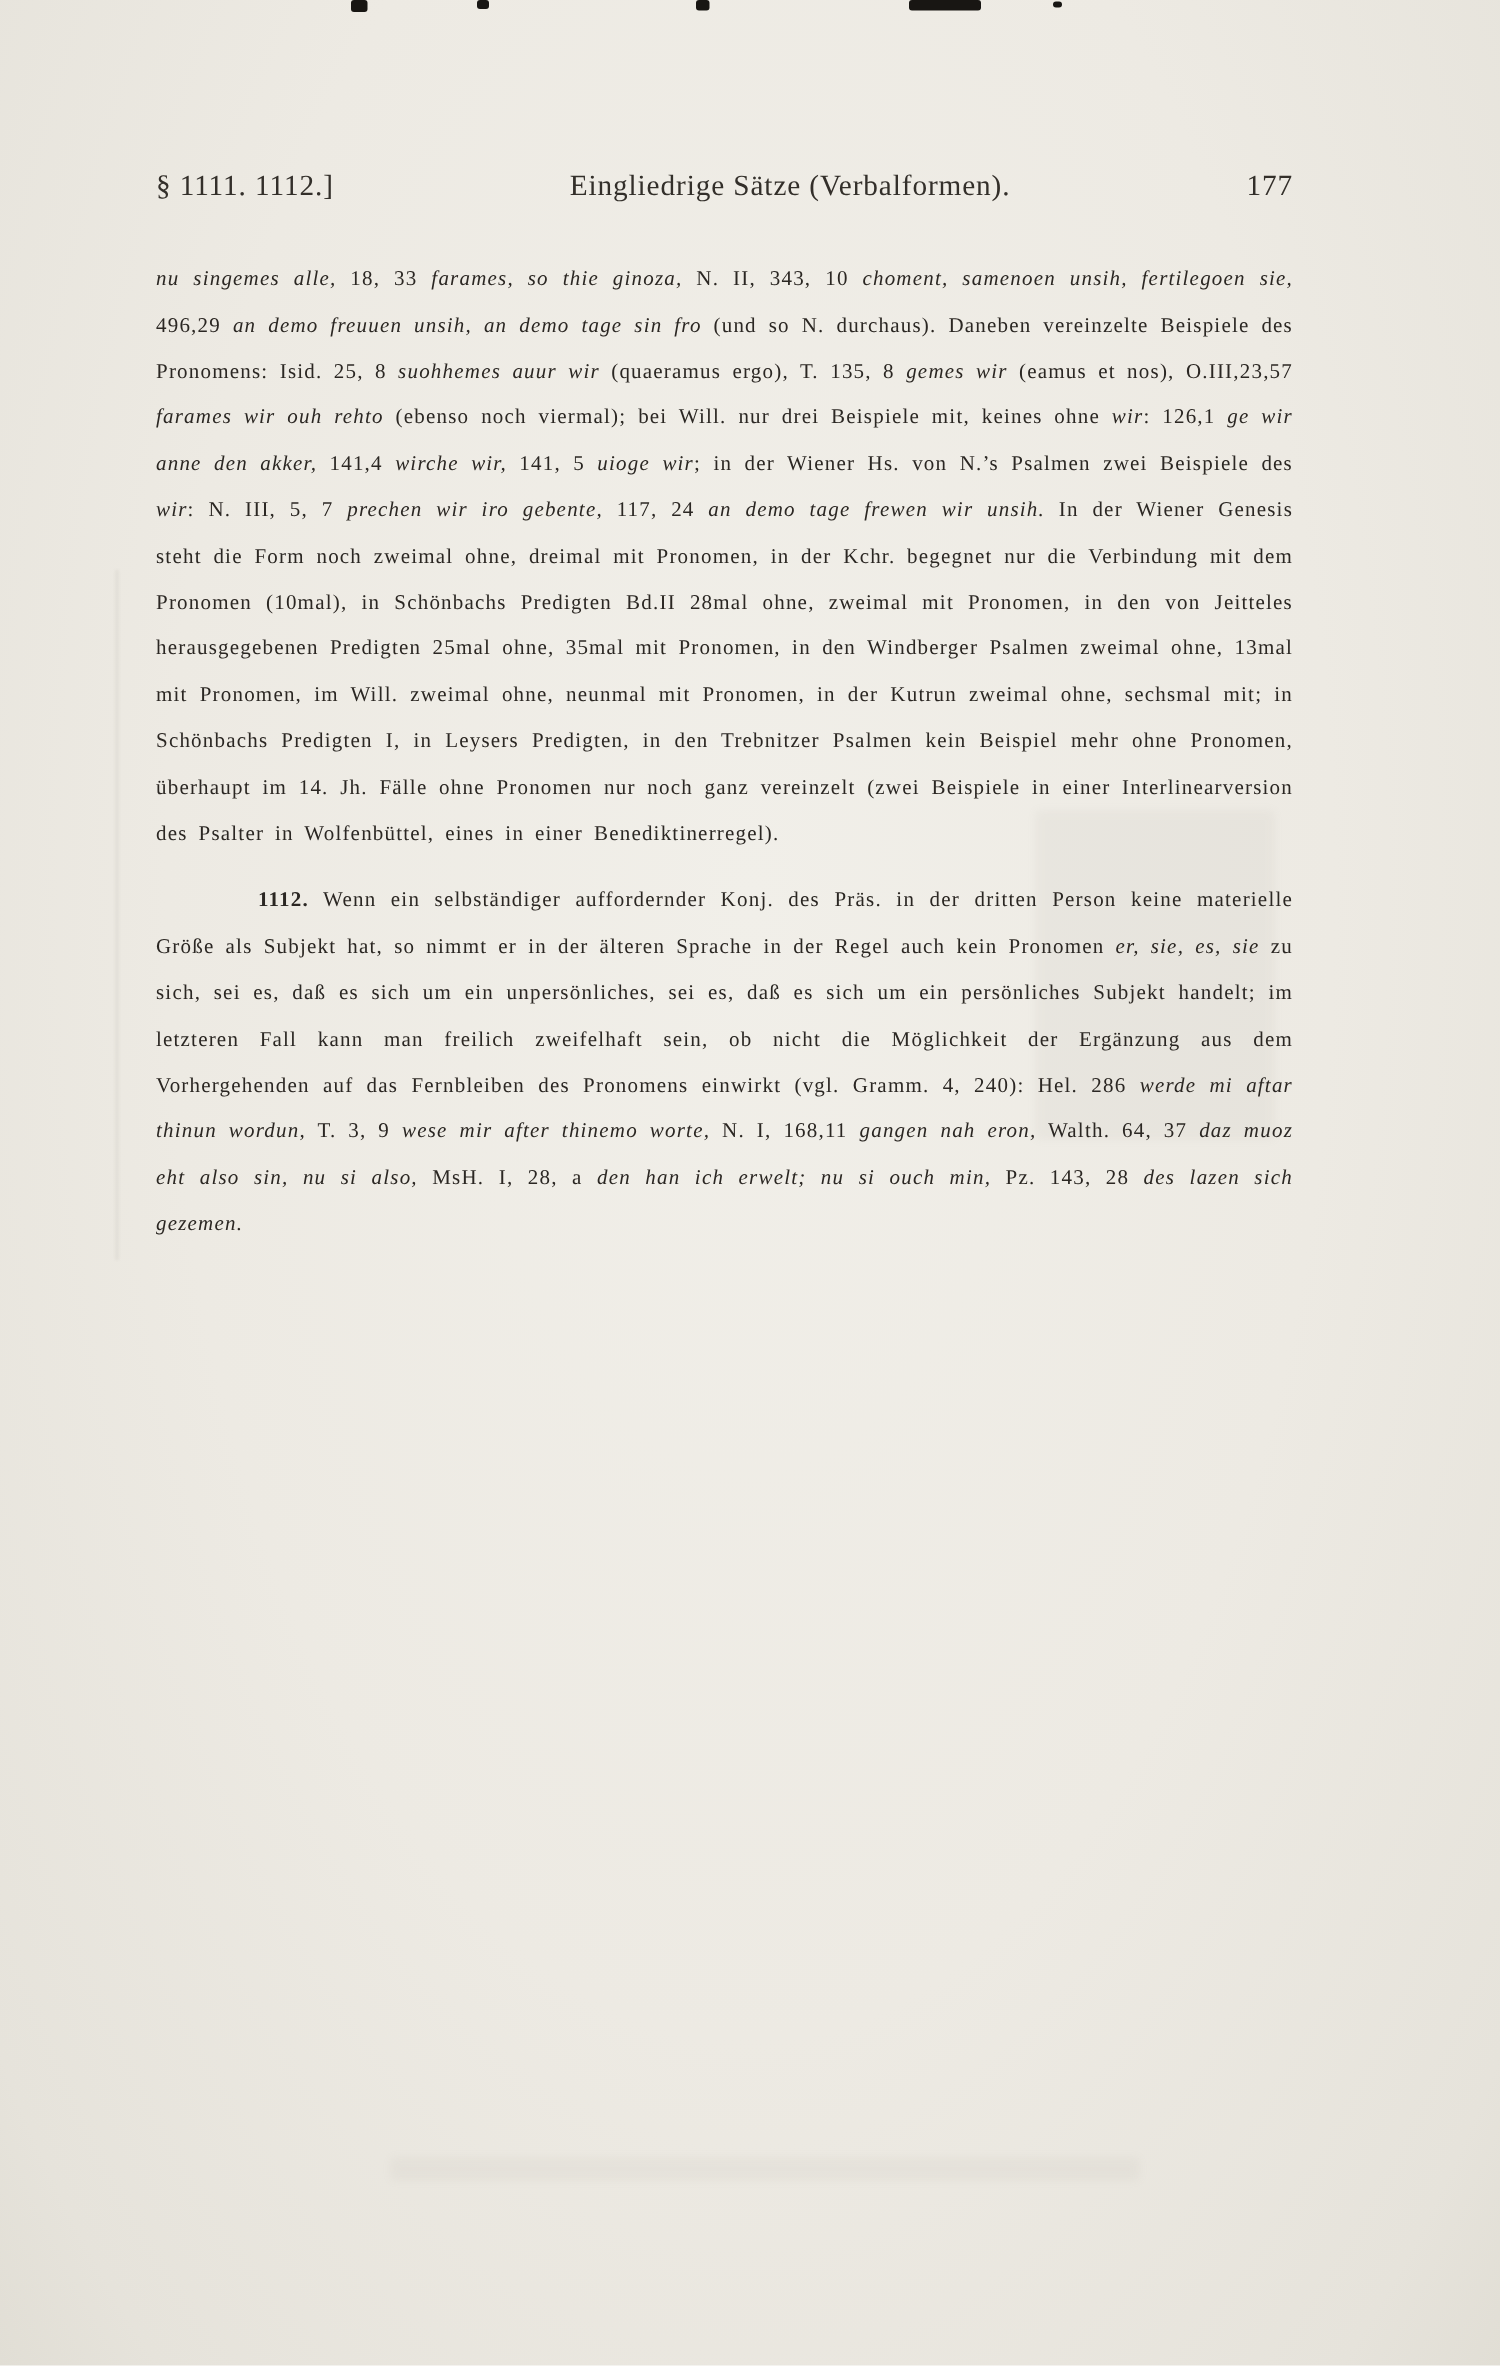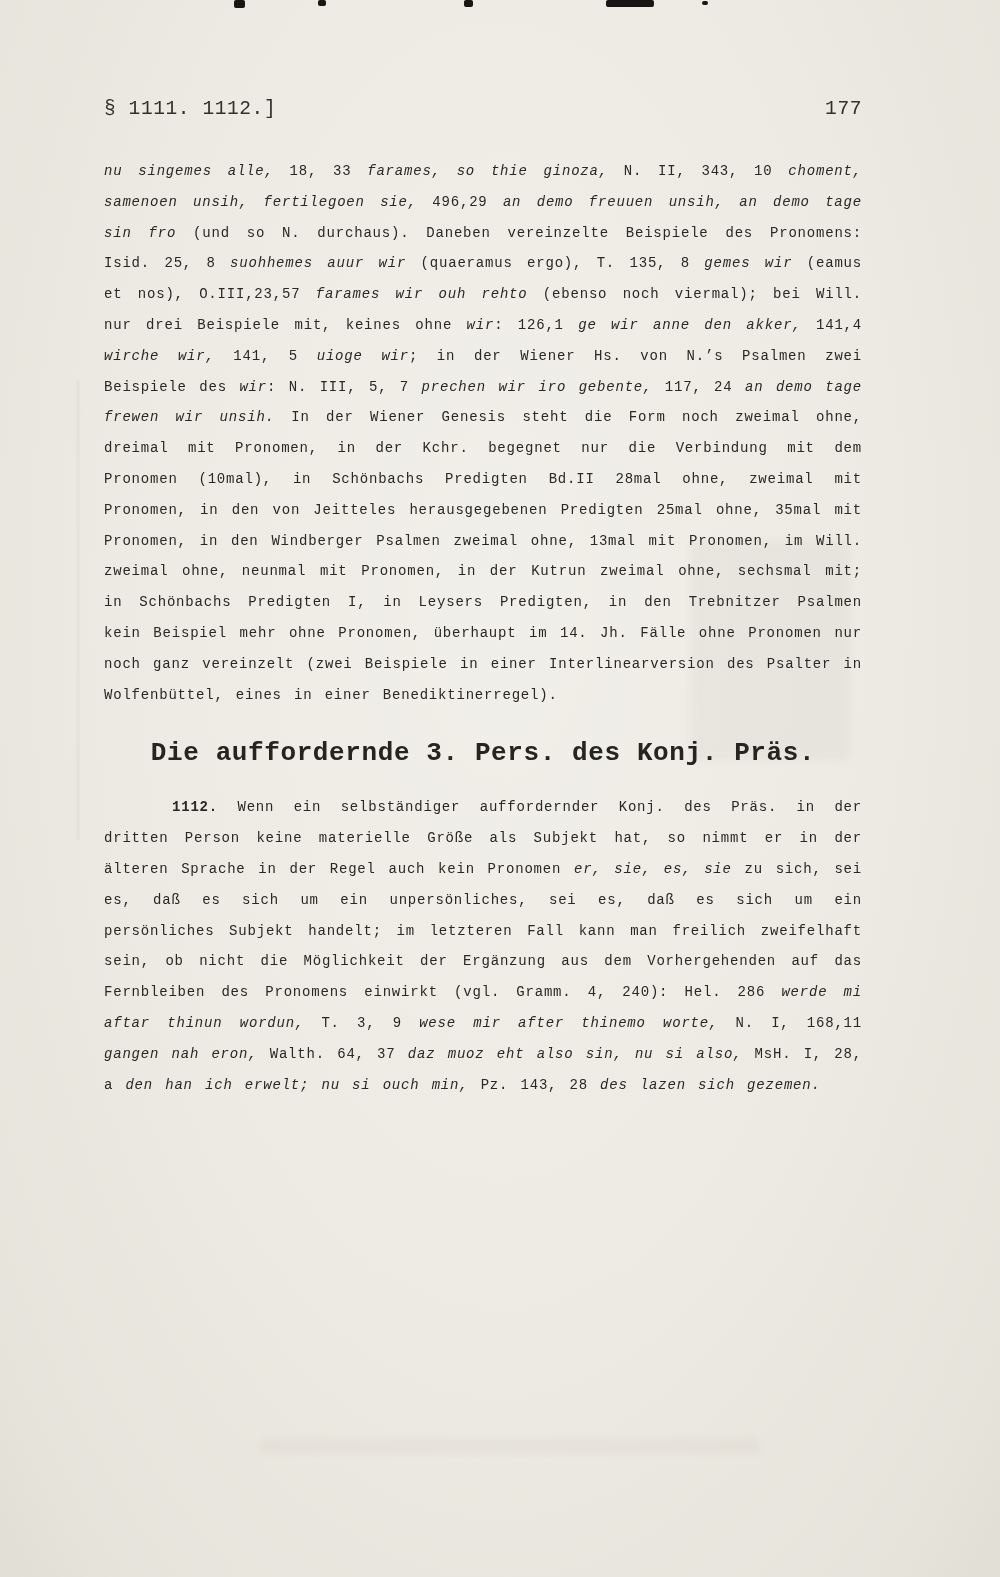--- a/index.html
+++ b/index.html
@@ -12,23 +12,22 @@
     font-family: "Liberation Serif", "DejaVu Serif", serif;
     color: #2b2723;
   }
   .page {
     position: absolute;
     inset: 0;
   }
   .content {
     position: absolute;
     left: 104px;
-    top: 98px;
+    top: 114px;
     width: 758px;
-    font-family: Liberation Mono, monospace;
   }
   .running-head {
     display: flex;
     justify-content: space-between;
     align-items: baseline;
     font-size: 19.5px;
     letter-spacing: 0.6px;
     color: #332f2a;
     margin-bottom: 36px;
   }
@@ -89,23 +88,23 @@
   <div class="scan-mark" style="left:702px; top:1px; width:6px; height:4px;"></div>
 
   <div class="fold-line"></div>
   <div class="bleed" style="left:690px; top:540px; width:160px; height:220px;"></div>
   <div class="bleed" style="left:260px; top:1438px; width:500px; height:16px;"></div>
 
   <div class="content">
 
     <div class="running-head">
       <span>§ 1111. 1112.]</span>
+      <span class="mid">Eingliedrige Sätze (Verbalformen).</span>
       <span>177</span>
     </div>
 
     <p class="body-par"><span class="it">nu singemes alle,</span><span> 18, 33 </span><span class="it">farames, so thie ginoza,</span><span> N. II, 343, 10 </span><span class="it">choment, samenoen unsih, fertilegoen sie,</span><span> 496,29 </span><span class="it">an demo freuuen unsih, an demo tage sin fro</span><span> (und so N. durchaus). Daneben vereinzelte Beispiele des Pronomens: Isid. 25, 8 </span><span class="it">suohhemes auur wir</span><span> (quaeramus ergo), T. 135, 8 </span><span class="it">gemes wir</span><span> (eamus et nos), O.III,23,57 </span><span class="it">farames wir ouh rehto</span><span> (ebenso noch viermal); bei Will. nur drei Beispiele mit, keines ohne </span><span class="it">wir</span><span>: 126,1 </span><span class="it">ge wir anne den akker,</span><span> 141,4 </span><span class="it">wirche wir,</span><span> 141, 5 </span><span class="it">uioge wir</span><span>; in der Wiener Hs. von N.’s Psalmen zwei Beispiele des </span><span class="it">wir</span><span>: N. III, 5, 7 </span><span class="it">prechen wir iro gebente,</span><span> 117, 24 </span><span class="it">an demo tage frewen wir unsih.</span><span> In der Wiener Genesis steht die Form noch zweimal ohne, dreimal mit Pronomen, in der Kchr. begegnet nur die Verbindung mit dem Pronomen (10mal), in Schönbachs Predigten Bd.II 28mal ohne, zweimal mit Pronomen, in den von Jeitteles herausgegebenen Predigten 25mal ohne, 35mal mit Pronomen, in den Windberger Psalmen zweimal ohne, 13mal mit Pronomen, im Will. zweimal ohne, neunmal mit Pronomen, in der Kutrun zweimal ohne, sechsmal mit; in Schönbachs Predigten I, in Leysers Predigten, in den Trebnitzer Psalmen kein Beispiel mehr ohne Pronomen, überhaupt im 14. Jh. Fälle ohne Pronomen nur noch ganz vereinzelt (zwei Beispiele in einer Interlinearversion des Psalter in Wolfenbüttel, eines in einer Benediktinerregel).</span></p>
 
-    <h2 class="section-heading">Die auffordernde 3. Pers. des Konj. Präs.</h2>
 
     <p class="body-par par-1112"><span class="bd">1112.</span><span> Wenn ein selbständiger auffordernder Konj. des Präs. in der dritten Person keine materielle Größe als Subjekt hat, so nimmt er in der älteren Sprache in der Regel auch kein Pronomen </span><span class="it">er, sie, es, sie</span><span> zu sich, sei es, daß es sich um ein unpersönliches, sei es, daß es sich um ein persönliches Subjekt handelt; im letzteren Fall kann man freilich zweifelhaft sein, ob nicht die Möglichkeit der Ergänzung aus dem Vorhergehenden auf das Fernbleiben des Pronomens einwirkt (vgl. Gramm. 4, 240): Hel. 286 </span><span class="it">werde mi aftar thinun wordun,</span><span> T. 3, 9 </span><span class="it">wese mir after thinemo worte,</span><span> N. I, 168,11 </span><span class="it">gangen nah eron,</span><span> Walth. 64, 37 </span><span class="it">daz muoz eht also sin, nu si also,</span><span> MsH. I, 28, a </span><span class="it">den han ich erwelt; nu si ouch min,</span><span> Pz. 143, 28 </span><span class="it">des lazen sich gezemen.</span></p>
 
   </div>
 </div>
 
 </body></html>

